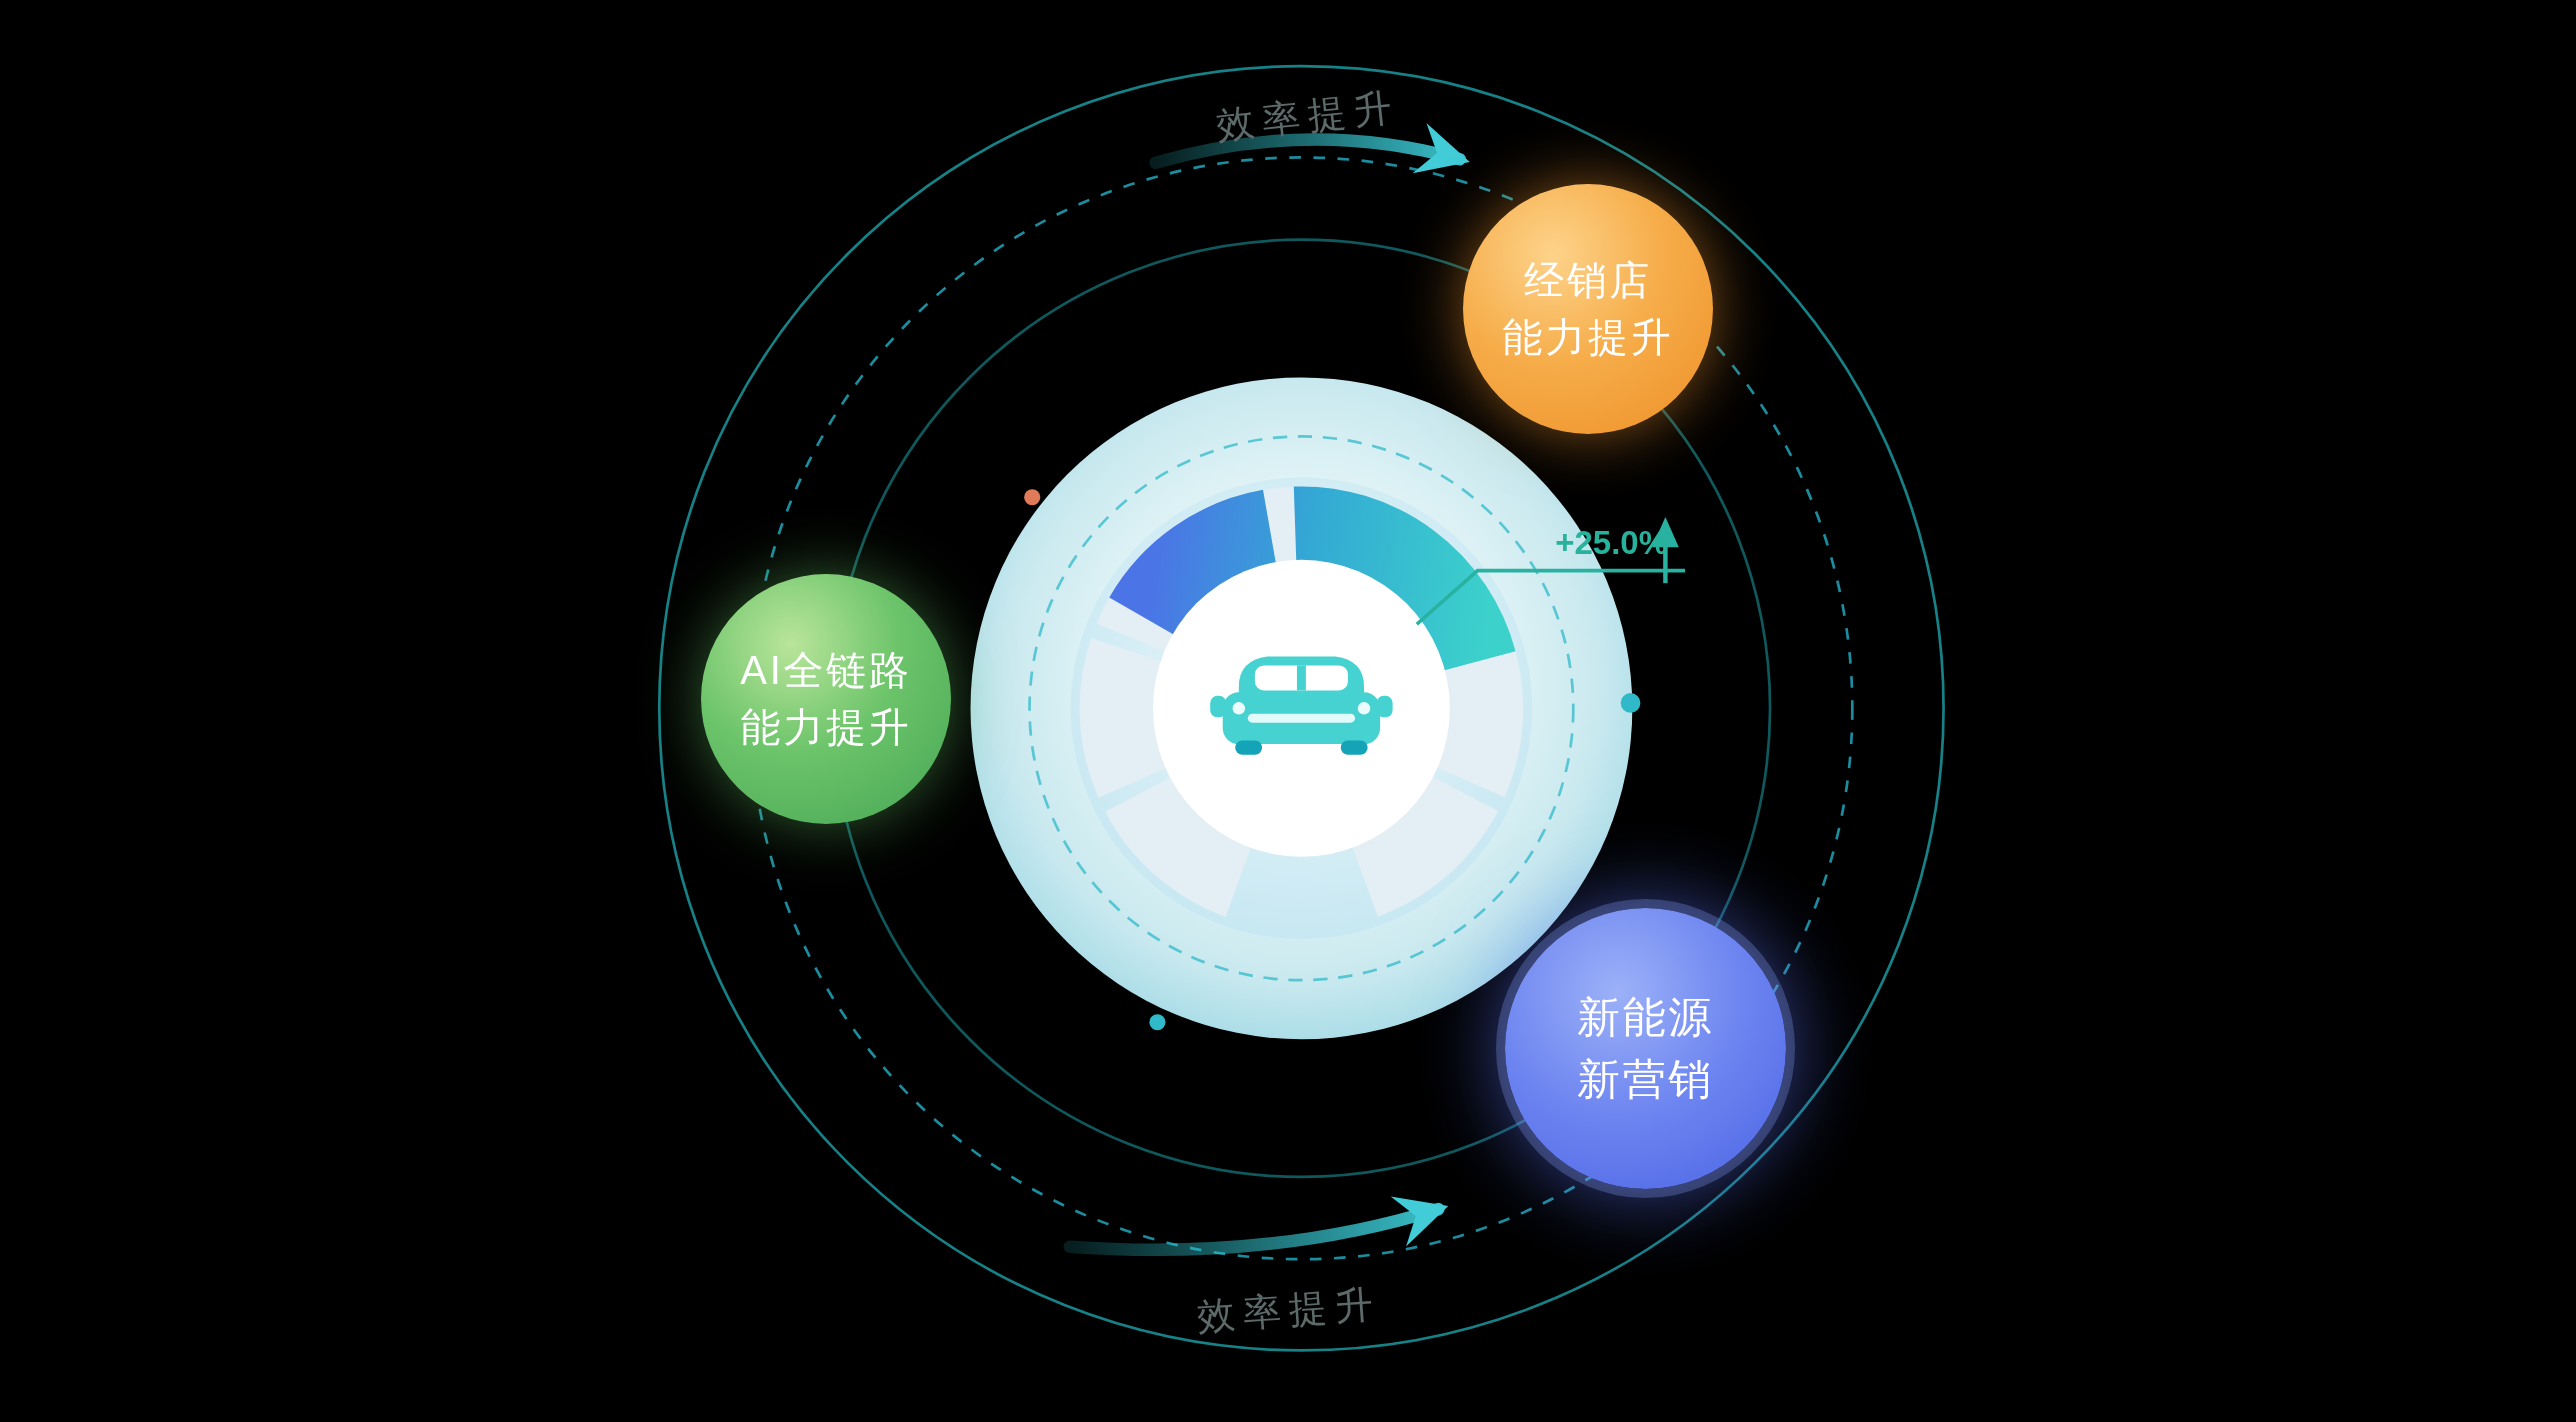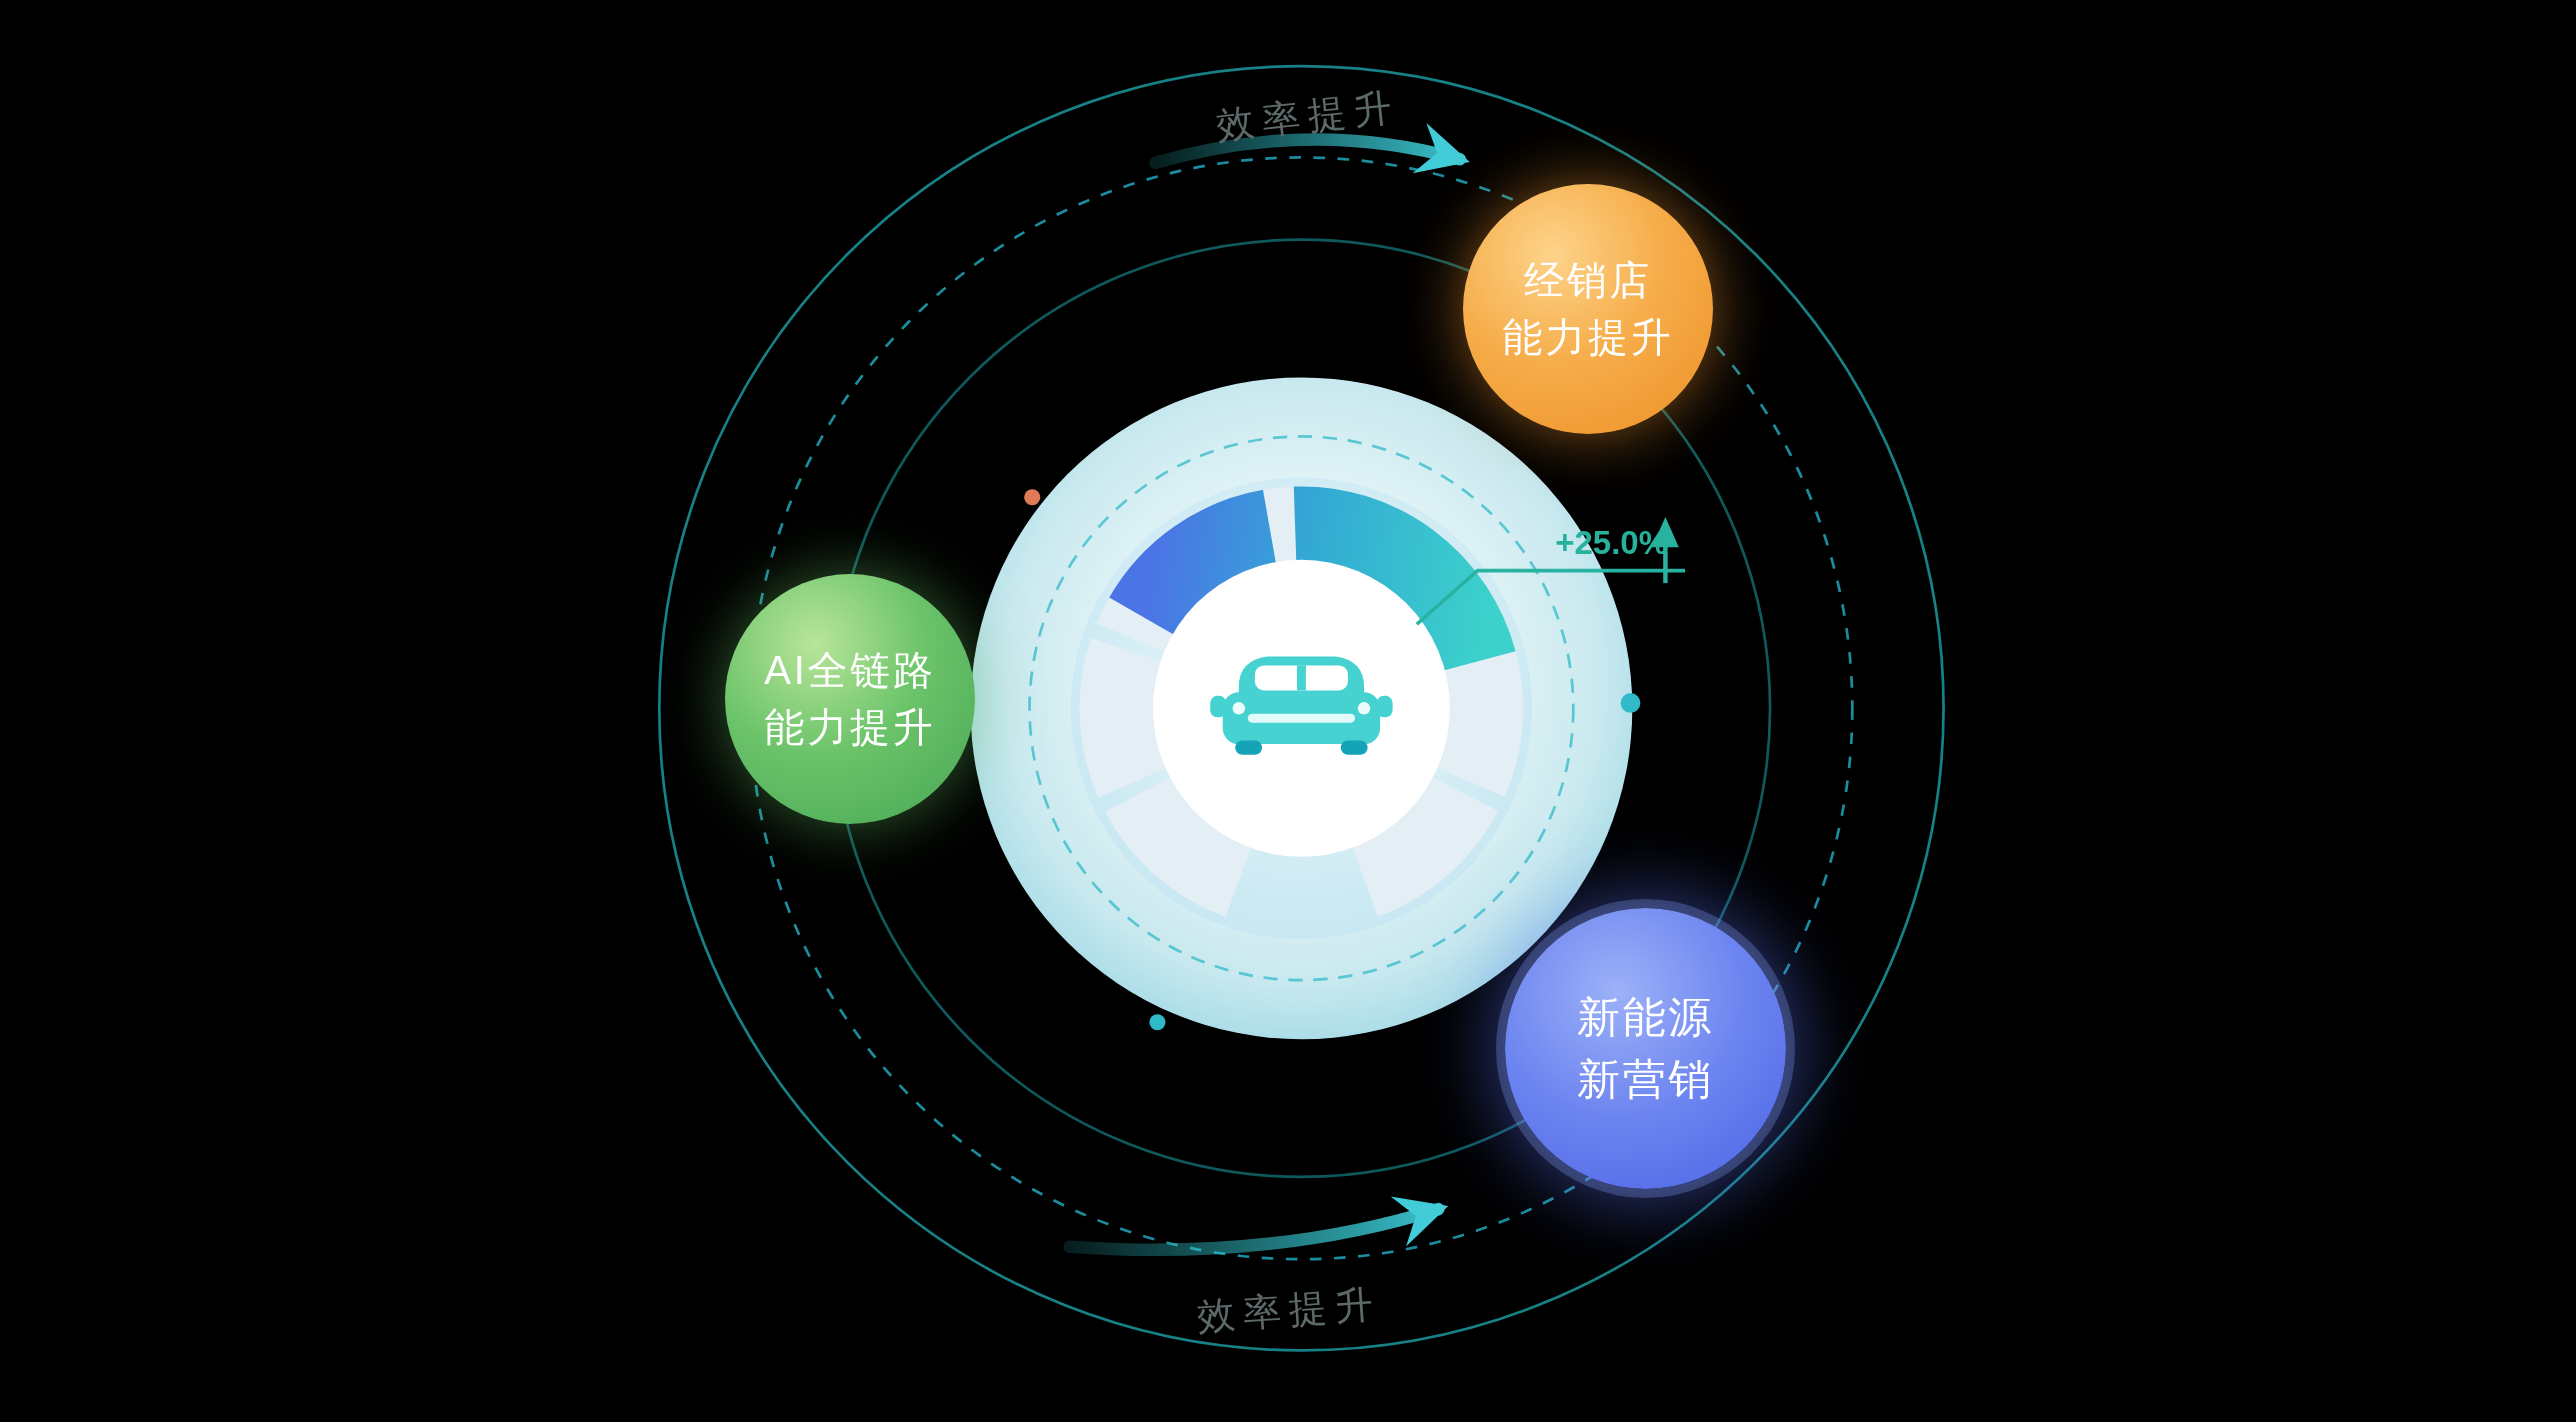--- a/index.html
+++ b/index.html
@@ -18,21 +18,21 @@
     color:#fff; text-align:center;
   }
   .bubble .ln { font-size:40px; line-height:1.42; letter-spacing:2.7px; font-weight:500; }
 
   .bubble-orange {
     left:1463px; top:184px; width:250px; height:250px;
     background:radial-gradient(circle at 36% 28%, #fdd38a 0%, #f6ad4a 45%, #ee8f26 100%);
     box-shadow:0 0 63px rgba(240,150,50,.55);
   }
   .bubble-green {
-    left:725px; top:574px; width:250px; height:250px;
+    left:701px; top:574px; width:250px; height:250px;
     background:radial-gradient(circle at 36% 28%, #b9e59a 0%, #6cc46a 45%, #45a553 100%);
     box-shadow:0 0 63px rgba(100,190,100,.5);
     text-align:center;
   }
   .bubble-blue {
     left:1505px; top:908px; width:281px; height:281px;
     background:radial-gradient(circle at 40% 30%, #9cb1f8 0%, #6d85f0 48%, #4b63e4 100%);
     box-shadow:0 0 0 9px rgba(140,165,255,.28), 0 0 76px 12.5px rgba(90,115,245,.5);
   }
   .bubble-blue .ln { font-size:43px; }

